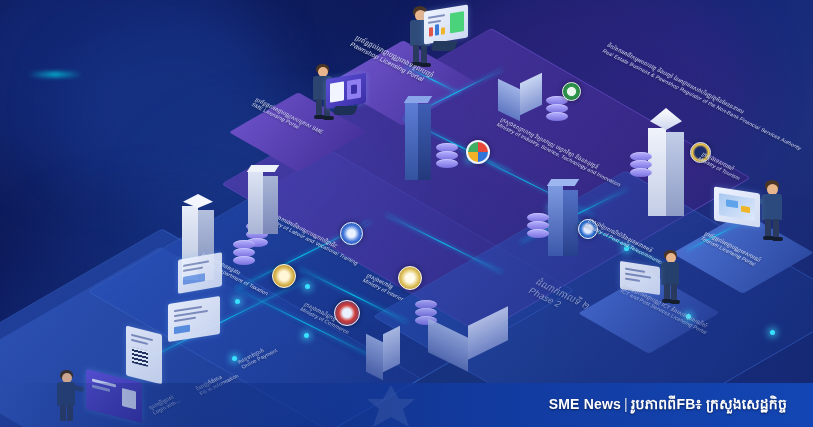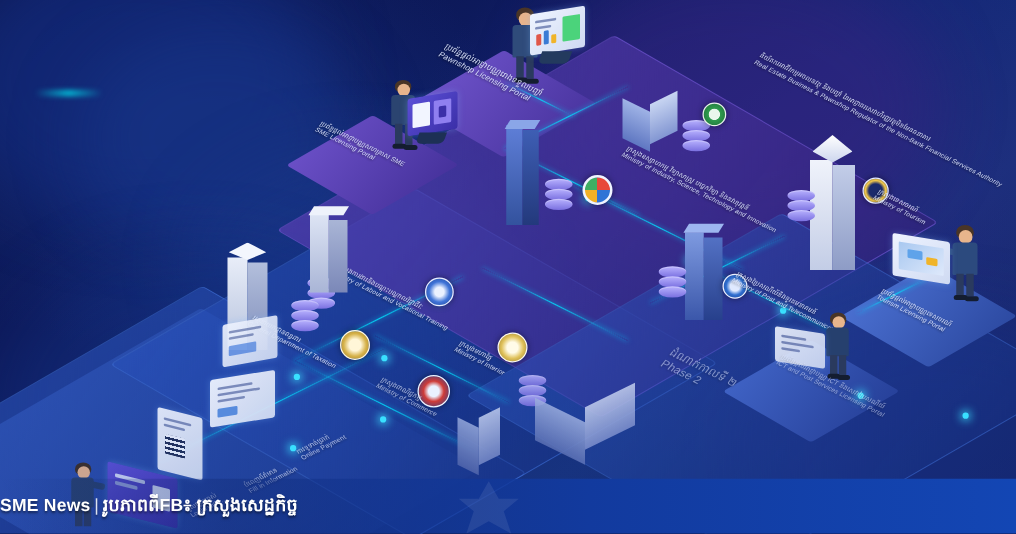--- a/index.html
+++ b/index.html
@@ -68,21 +68,21 @@
   .screen.dark{background:linear-gradient(140deg,#5b4fd6,#3b2fa8);}
   .screen .bar{position:absolute;background:#7f8ebc;border-radius:1px;}
   .screen .acc{position:absolute;border-radius:1px;}
 
   .seal{position:absolute;border-radius:50%;box-shadow:0 0 5px rgba(0,0,0,.45);}
 
   
   #banner{
     position:absolute;left:0;bottom:0;width:813px;height:44px;
     background:linear-gradient(90deg,rgba(13,32,96,.0) 0%,rgba(14,38,112,.35) 22%,#123a9e 58%,#1346b4 100%);
-    display:flex;align-items:center;justify-content:flex-start;
+    display:flex;align-items:center;justify-content:flex-end;
   }
   #banner .txt{color:#ffffff;font-size:14px;font-weight:bold;padding-right:26px;
                text-shadow:0 1px 2px rgba(0,0,0,.5);letter-spacing:.2px;}
   #banner .txt .sep{opacity:.85;font-weight:normal;padding:0 3px;}
   .flagmark{position:absolute;left:355px;bottom:-6px;width:72px;height:50px;opacity:.16;}
 </style>
 </head>
 <body>
 
 <div id="stage">

